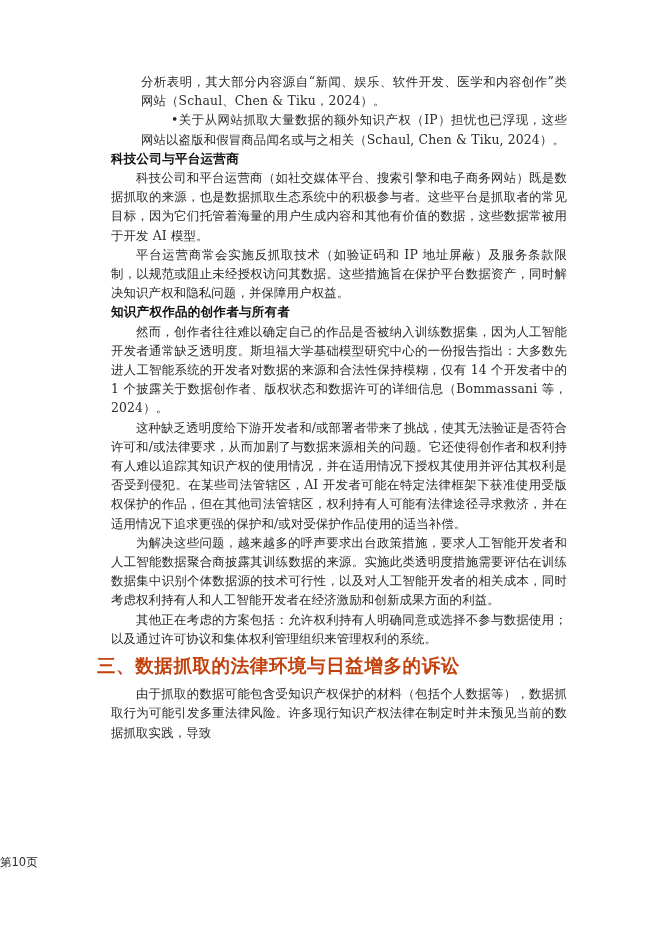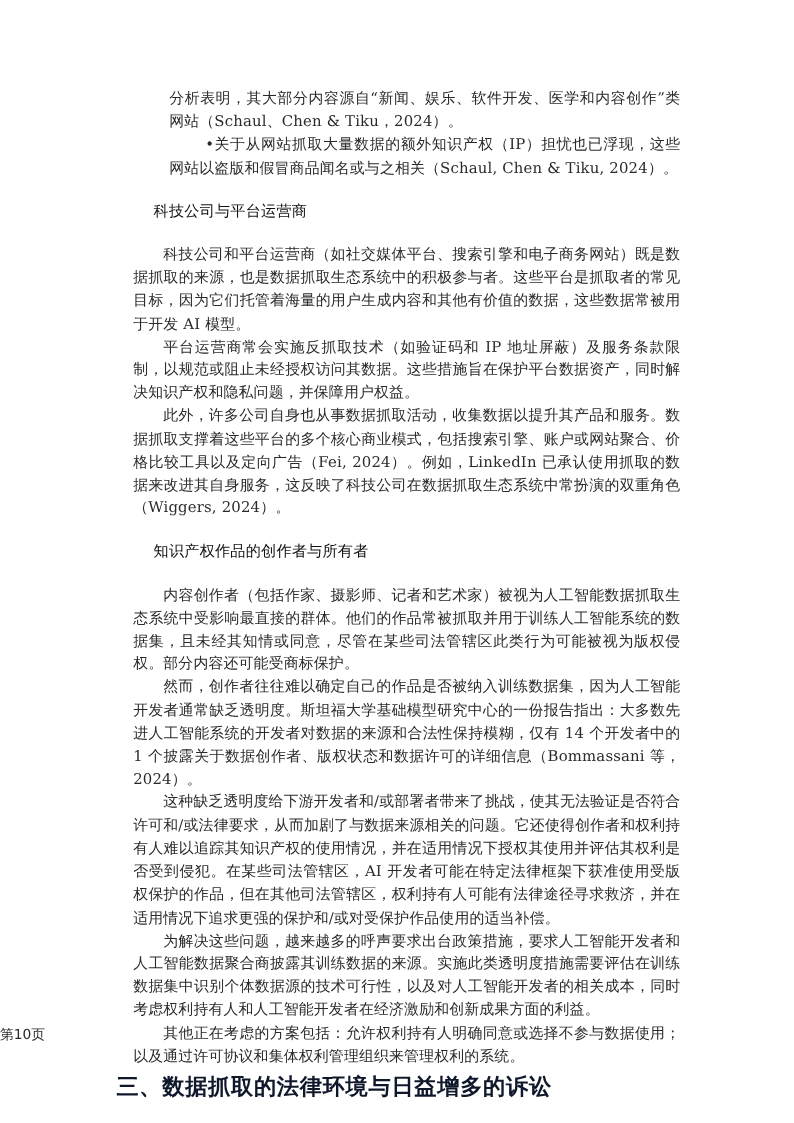--- a/index.html
+++ b/index.html
@@ -37,36 +37,36 @@
       text-justify: inter-character;
       letter-spacing: 0.15px;
     }
     .indent { text-indent: 25px; }
     .cont-block { padding-left: 30px; }
     .bullet-para {
       padding-left: 30px;
       text-indent: 30px;
     }
     .subhead {
-      margin: 17px;
+      margin: 0;
       padding-left: 0;
       font-family: "DejaVu Sans", "Liberation Sans", sans-serif;
-      font-weight: normal;
+      font-weight: bold;
       font-size: 12.6px;
       line-height: 19.2px;
       color: #111111;
       letter-spacing: 0.2px;
     }
     .section-heading {
-      margin: 4px 0 20px -14px;
+      margin: 4px 0 4px -14px;
       font-family: "DejaVu Sans", "Liberation Sans", sans-serif;
       font-weight: bold;
       font-size: 18.5px;
       line-height: 28px;
-      color: #0f172a;
+      color: #c2410c;
       letter-spacing: 0.6px;
     }
     .footer {
       position: absolute;
       left: 0;
       width: 662px;
       top: 853px;
       text-align: left;
       font-size: 11.5px;
       line-height: 16px;
@@ -80,24 +80,22 @@
 <div class="page">
   <div class="body-text">
 
     <p class="cont-block">分析表明，其大部分内容源自“新闻、娱乐、软件开发、医学和内容创作”类网站（Schaul、Chen &amp; Tiku，2024）。</p>
 
     <p class="bullet-para"><span>•</span><span>关于从网站抓取大量数据的额外知识产权（IP）担忧也已浮现，这些网站以盗版和假冒商品闻名或与之相关（Schaul, Chen &amp; Tiku, 2024）。</span></p>
 
     <div class="subhead">科技公司与平台运营商</div>
     <p class="indent">科技公司和平台运营商（如社交媒体平台、搜索引擎和电子商务网站）既是数据抓取的来源，也是数据抓取生态系统中的积极参与者。这些平台是抓取者的常见目标，因为它们托管着海量的用户生成内容和其他有价值的数据，这些数据常被用于开发 AI 模型。</p>
     <p class="indent">平台运营商常会实施反抓取技术（如验证码和 IP 地址屏蔽）及服务条款限制，以规范或阻止未经授权访问其数据。这些措施旨在保护平台数据资产，同时解决知识产权和隐私问题，并保障用户权益。</p>
-    <p class="indent">此外，许多公司自身也从事数据抓取活动，收集数据以提升其产品和服务。数据抓取支撑着这些平台的多个核心商业模式，包括搜索引擎、账户或网站聚合、价格比较工具以及定向广告（Fei, 2024）。例如，LinkedIn 已承认使用抓取的数据来改进其自身服务，这反映了科技公司在数据抓取生态系统中常扮演的双重角色（Wiggers, 2024）。</p>
 
     <div class="subhead">知识产权作品的创作者与所有者</div>
-    <p class="indent">内容创作者（包括作家、摄影师、记者和艺术家）被视为人工智能数据抓取生态系统中受影响最直接的群体。他们的作品常被抓取并用于训练人工智能系统的数据集，且未经其知情或同意，尽管在某些司法管辖区此类行为可能被视为版权侵权。部分内容还可能受商标保护。</p>
     <p class="indent">然而，创作者往往难以确定自己的作品是否被纳入训练数据集，因为人工智能开发者通常缺乏透明度。斯坦福大学基础模型研究中心的一份报告指出：大多数先进人工智能系统的开发者对数据的来源和合法性保持模糊，仅有 14 个开发者中的 1 个披露关于数据创作者、版权状态和数据许可的详细信息（Bommassani 等，2024）。</p>
     <p class="indent">这种缺乏透明度给下游开发者和/或部署者带来了挑战，使其无法验证是否符合许可和/或法律要求，从而加剧了与数据来源相关的问题。它还使得创作者和权利持有人难以追踪其知识产权的使用情况，并在适用情况下授权其使用并评估其权利是否受到侵犯。在某些司法管辖区，AI 开发者可能在特定法律框架下获准使用受版权保护的作品，但在其他司法管辖区，权利持有人可能有法律途径寻求救济，并在适用情况下追求更强的保护和/或对受保护作品使用的适当补偿。</p>
     <p class="indent">为解决这些问题，越来越多的呼声要求出台政策措施，要求人工智能开发者和人工智能数据聚合商披露其训练数据的来源。实施此类透明度措施需要评估在训练数据集中识别个体数据源的技术可行性，以及对人工智能开发者的相关成本，同时考虑权利持有人和人工智能开发者在经济激励和创新成果方面的利益。</p>
     <p class="indent">其他正在考虑的方案包括：允许权利持有人明确同意或选择不参与数据使用；以及通过许可协议和集体权利管理组织来管理权利的系统。</p>
 
     <h2 class="section-heading">三、数据抓取的法律环境与日益增多的诉讼</h2>
     <p class="indent">由于抓取的数据可能包含受知识产权保护的材料（包括个人数据等），数据抓取行为可能引发多重法律风险。许多现行知识产权法律在制定时并未预见当前的数据抓取实践，导致</p>
   </div>
 
   <div class="footer">第10页</div>

